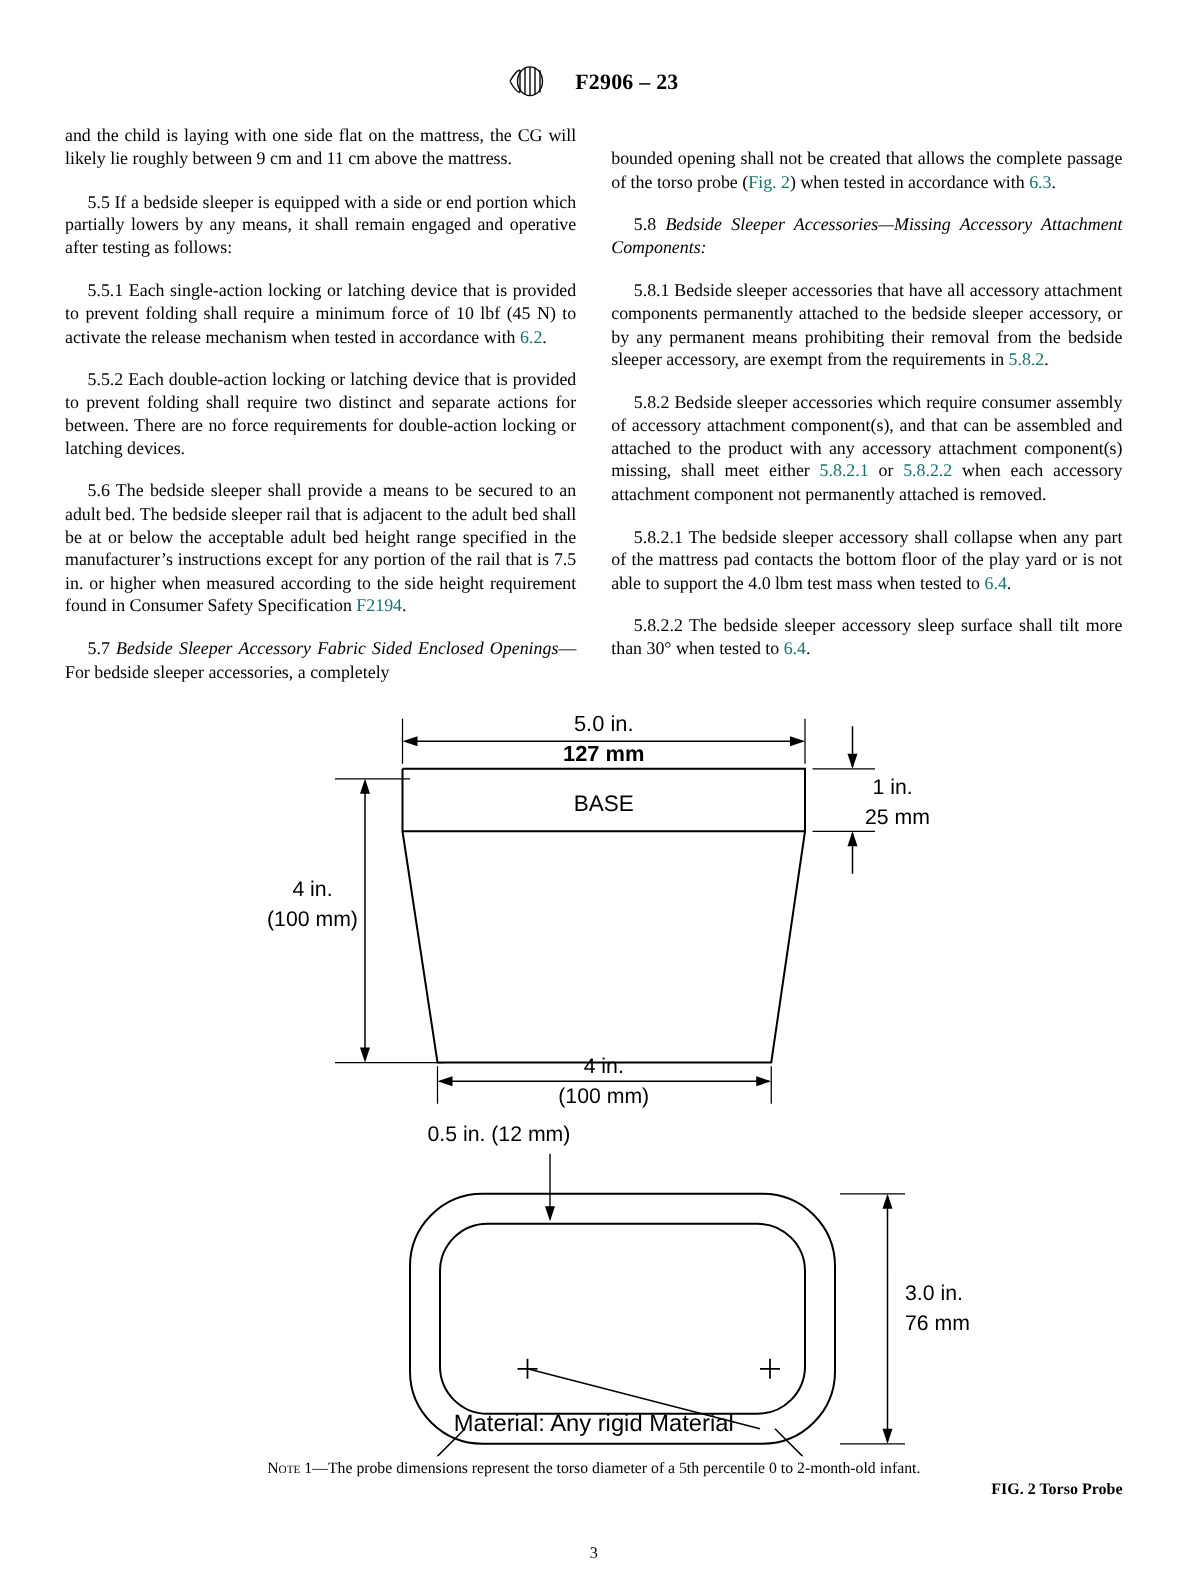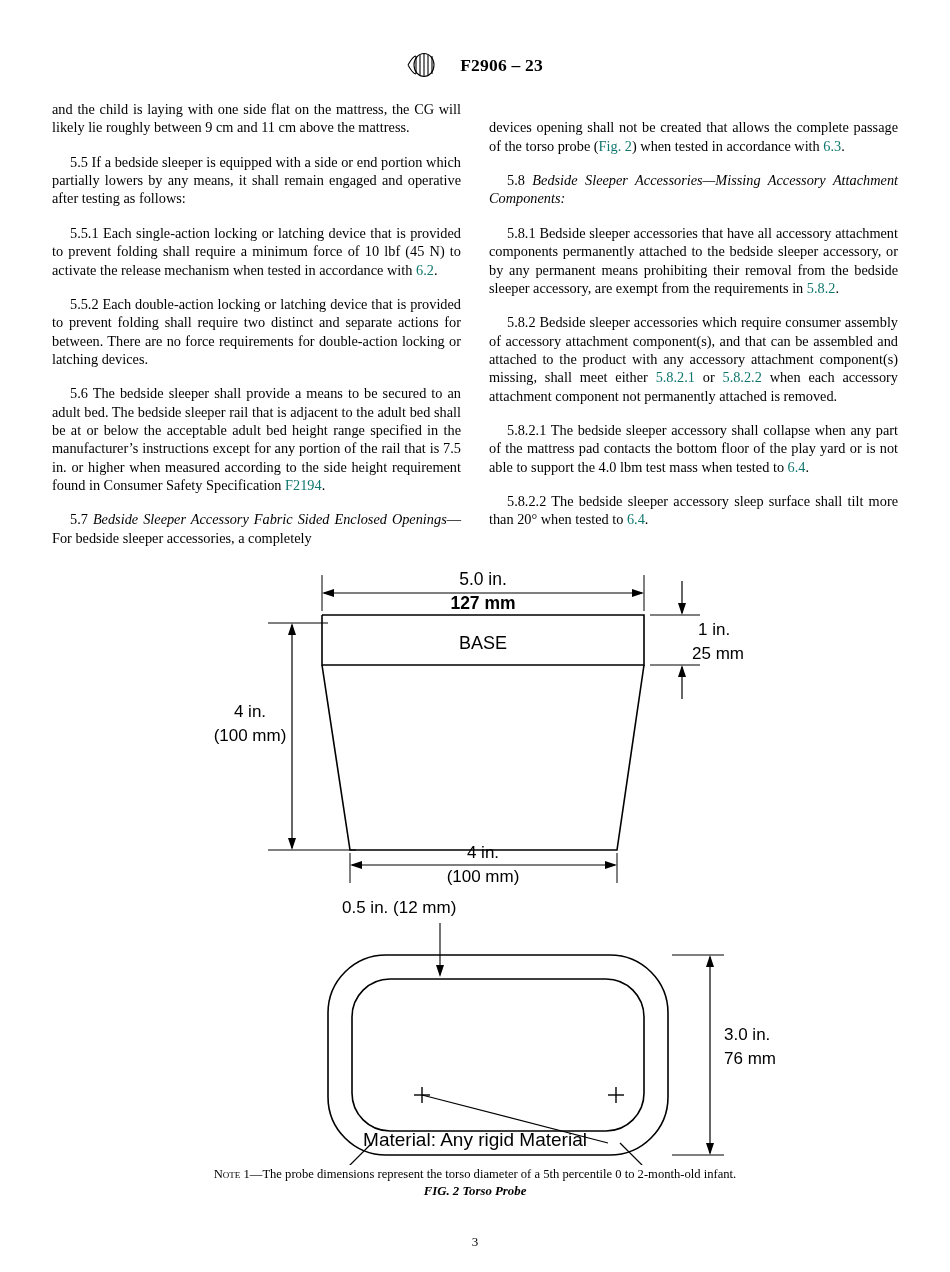--- a/index.html
+++ b/index.html
@@ -84,25 +84,24 @@
   }
   .note {
     margin-top: 2px;
     font-size: 12.6px;
     text-align: center;
   }
   .note .nlabel {
     font-variant: small-caps;
   }
   .figcaption {
-    text-align: center;
+    text-align: right;
     font-size: 12.8px;
     font-weight: bold;
     margin-top: 2px;
-    font-style: italic;
   }
   .pagenum {
     position: absolute;
     bottom: 22px;
     left: 0;
     width: 950px;
     text-align: center;
     font-size: 13px;
   }
 </style>
@@ -133,26 +132,26 @@
     <div class="col">
       <p class="noindent">and the child is laying with one side flat on the mattress, the CG will likely lie roughly between 9 cm and 11 cm above the mattress.</p>
       <p>5.5  If a bedside sleeper is equipped with a side or end portion which partially lowers by any means, it shall remain engaged and operative after testing as follows:</p>
       <p><span>5.5.1  Each single-action locking or latching device that is provided to prevent folding shall require a minimum force of 10 lbf (45 N) to activate the release mechanism when tested in accordance with </span><span class="ref">6.2</span><span>.</span></p>
       <p>5.5.2  Each double-action locking or latching device that is provided to prevent folding shall require two distinct and separate actions for between. There are no force requirements for double-action locking or latching devices.</p>
       <p><span>5.6  The bedside sleeper shall provide a means to be secured to an adult bed. The bedside sleeper rail that is adjacent to the adult bed shall be at or below the acceptable adult bed height range specified in the manufacturer’s instructions except for any portion of the rail that is 7.5 in. or higher when measured according to the side height requirement found in Consumer Safety Specification </span><span class="ref">F2194</span><span>.</span></p>
       <p><span>5.7  </span><span class="ital">Bedside Sleeper Accessory Fabric Sided Enclosed Openings</span><span>—For bedside sleeper accessories, a completely</span></p>
     </div>
 
     <div class="col">
-      <p class="noindent"><span>devices opening shall not be created that allows the complete passage of the torso probe (</span><span class="ref">Fig. 2</span><span>) when tested in accordance with </span><span class="ref">6.3</span><span>.</span></p>
+      <p class="noindent"><span>bounded opening shall not be created that allows the complete passage of the torso probe (</span><span class="ref">Fig. 2</span><span>) when tested in accordance with </span><span class="ref">6.3</span><span>.</span></p>
       <p><span>5.8  </span><span class="ital">Bedside Sleeper Accessories—Missing Accessory Attachment Components:</span></p>
       <p><span>5.8.1  Bedside sleeper accessories that have all accessory attachment components permanently attached to the bedside sleeper accessory, or by any permanent means prohibiting their removal from the bedside sleeper accessory, are exempt from the requirements in </span><span class="ref">5.8.2</span><span>.</span></p>
       <p><span>5.8.2  Bedside sleeper accessories which require consumer assembly of accessory attachment component(s), and that can be assembled and attached to the product with any accessory attachment component(s) missing, shall meet either </span><span class="ref">5.8.2.1</span><span> or </span><span class="ref">5.8.2.2</span><span> when each accessory attachment component not permanently attached is removed.</span></p>
       <p><span>5.8.2.1  The bedside sleeper accessory shall collapse when any part of the mattress pad contacts the bottom floor of the play yard or is not able to support the 4.0 lbm test mass when tested to </span><span class="ref">6.4</span><span>.</span></p>
-      <p><span>5.8.2.2  The bedside sleeper accessory sleep surface shall tilt more than 20° when tested to </span><span class="ref">6.4</span><span>.</span></p>
+      <p><span>5.8.2.2  The bedside sleeper accessory sleep surface shall tilt more than 30° when tested to </span><span class="ref">6.4</span><span>.</span></p>
     </div>
   </div>
 
   <div class="figure">
     <svg width="846" height="600" viewBox="0 0 846 600">
       <g stroke="#000" fill="none" stroke-width="1.6">
 
         <polyline points="270,50 592,50 592,100 270,100 270,50"></polyline>
 
         <polyline points="270,100 298,285 565,285 592,100"></polyline>

